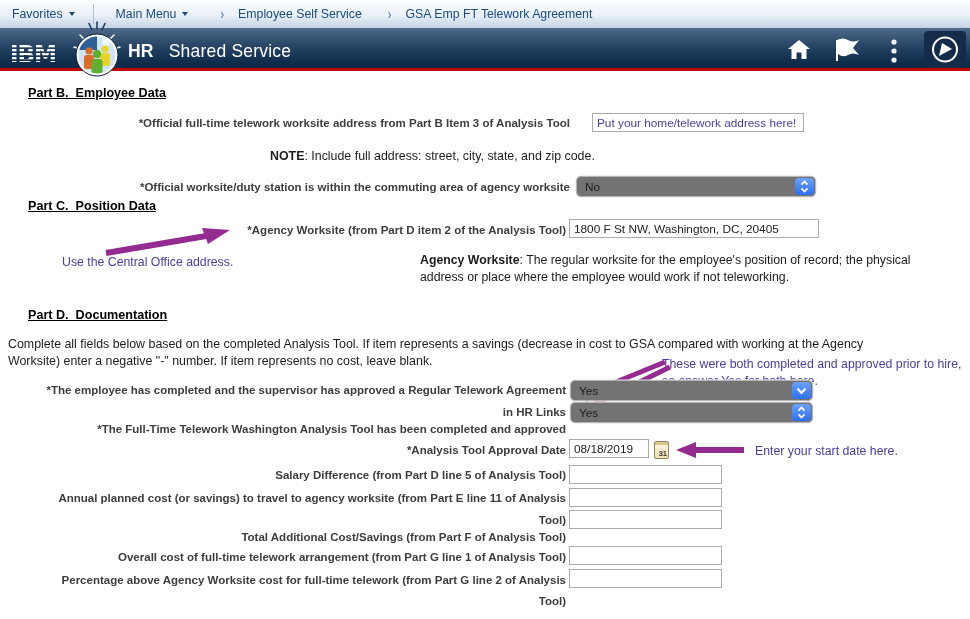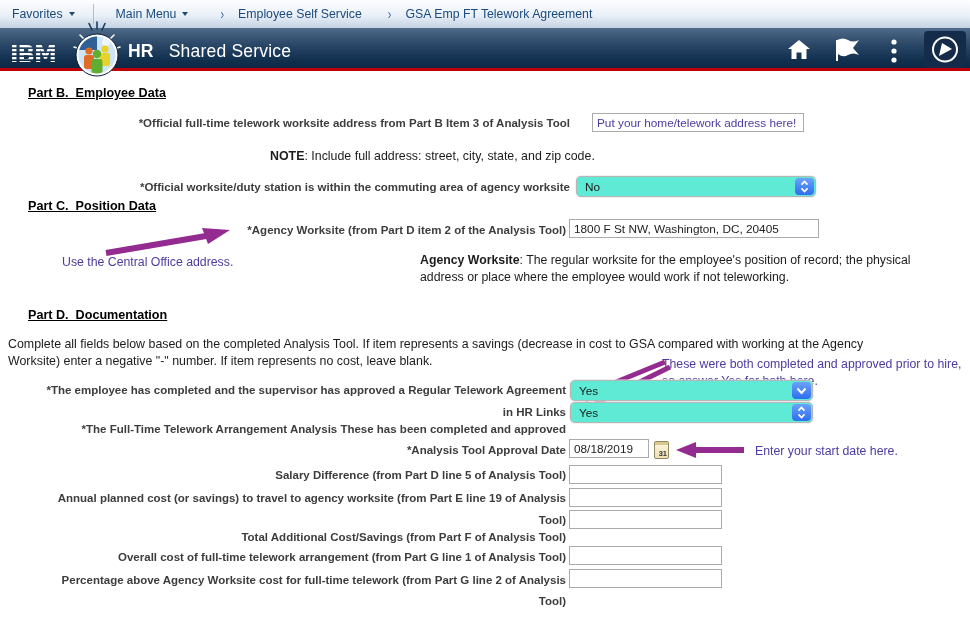--- a/index.html
+++ b/index.html
@@ -29,21 +29,21 @@
   
   .sect { position:absolute; font-size:12.6px; font-weight:bold; color:#000;
     text-decoration:underline; white-space:nowrap; }
   .lbl { position:absolute; left:0; right:404px; text-align:right; font-size:11.5px;
     font-weight:bold; color:#3d3d3d; white-space:nowrap;margin-left:16px; }
   .plain { position:absolute; font-size:12.4px; color:#1c1c1c; }
   .purplenote { position:absolute; font-size:12.3px; color:#4b3da0; }
   .inp { position:absolute; height:19px; border:1px solid #ababab; background:#fff;
     font-family:"Liberation Sans", sans-serif; font-size:11.8px; color:#222; padding:0 4px; }
   .inp.purple { color:#4b3da0; }
-  .sel { position:absolute; height:21px; background:#5eead4; border:1px solid #b6b6b6;
+  .sel { position:absolute; height:21px; background:#737373; border:1px solid #b6b6b6;
     border-radius:5px; box-shadow:0 0 0 .5px #e3e3e3; cursor:pointer;text-align:center; }
   .sel-val { position:absolute; left:8px; top:3px; font-size:11.8px; color:#1c1c1c; }
   .sel-btn { position:absolute; right:1px; top:1px; bottom:1px; width:19px; border-radius:4px;
     background:linear-gradient(#6ba2fa, #2e6ef0); display:flex; align-items:center; justify-content:center; }
   .cal { position:absolute; width:15px; height:18px; border:1px solid #8f875e; border-radius:2px;
     background:linear-gradient(#fdf6e0, #eee0b4); cursor:pointer; }
   .cal::before { content:""; position:absolute; left:0; right:0; top:0; height:3px; background:#d9c88e; }
   .cal span { position:absolute; right:1px; bottom:0; font-size:7.5px; font-weight:bold; color:#333; }
   .arrow-svg { position:absolute; pointer-events:none; }
 </style>
@@ -197,37 +197,37 @@
   <div class="sel" style="left:570px;top:402px;width:243px">
     <span class="sel-val">Yes</span>
     <span class="sel-btn">
       <svg width="9" height="13">
           <path d="M1.5 4.7 L4.5 1.5 L7.5 4.7" stroke="#fff" stroke-width="1.7" fill="none"></path>
           <path d="M1.5 8.3 L4.5 11.5 L7.5 8.3" stroke="#fff" stroke-width="1.7" fill="none"></path>
         </svg>
     </span>
   </div>
 
-  <div class="lbl" style="top:423px">*The Full-Time Telework Arrangement Analysis These has been completed and approved</div>
+  <div class="lbl" style="top:423px">*The Full-Time Telework Washington Analysis Tool has been completed and approved</div>
 
   <div class="lbl" style="top:444px">*Analysis Tool Approval Date</div>
   <input class="inp" style="left: 569px; top: 439px; width: 80px;" value="08/18/2019">
   <div class="cal" style="left:654px;top:441px">
     <span>31</span>
   </div>
   <svg class="arrow-svg" style="left:672px;top:441px" width="76" height="18">
     <polygon points="4,9 24,1 24,17" fill="#942b90"></polygon>
     <line x1="22" y1="9" x2="72" y2="9" stroke="#942b90" stroke-width="6"></line>
   </svg>
   <div class="purplenote" style="left:755px;top:444px">Enter your start date here.</div>
 
   <div class="lbl" style="top:469px">Salary Difference (from Part D line 5 of Analysis Tool)</div>
   <input class="inp" style="left: 569px; top: 465px; width: 153px;" value="">
 
-  <div class="lbl" style="top:492px">Annual planned cost (or savings) to travel to agency worksite (from Part E line 19 of Analysis</div>
+  <div class="lbl" style="top:492px">Annual planned cost (or savings) to travel to agency worksite (from Part E line 11 of Analysis</div>
   <input class="inp" style="left: 569px; top: 488px; width: 153px;" value="">
 
   <div class="lbl" style="top:514px">Tool)</div>
   <input class="inp" style="left: 569px; top: 510px; width: 153px;">
 
   <div class="lbl" style="top:531px">Total Additional Cost/Savings (from Part F of Analysis Tool)</div>
 
   <div class="lbl" style="top:551px">Overall cost of full-time telework arrangement (from Part G line 1 of Analysis Tool)</div>
   <input class="inp" style="left: 569px; top: 546px; width: 153px;" value="">
 

